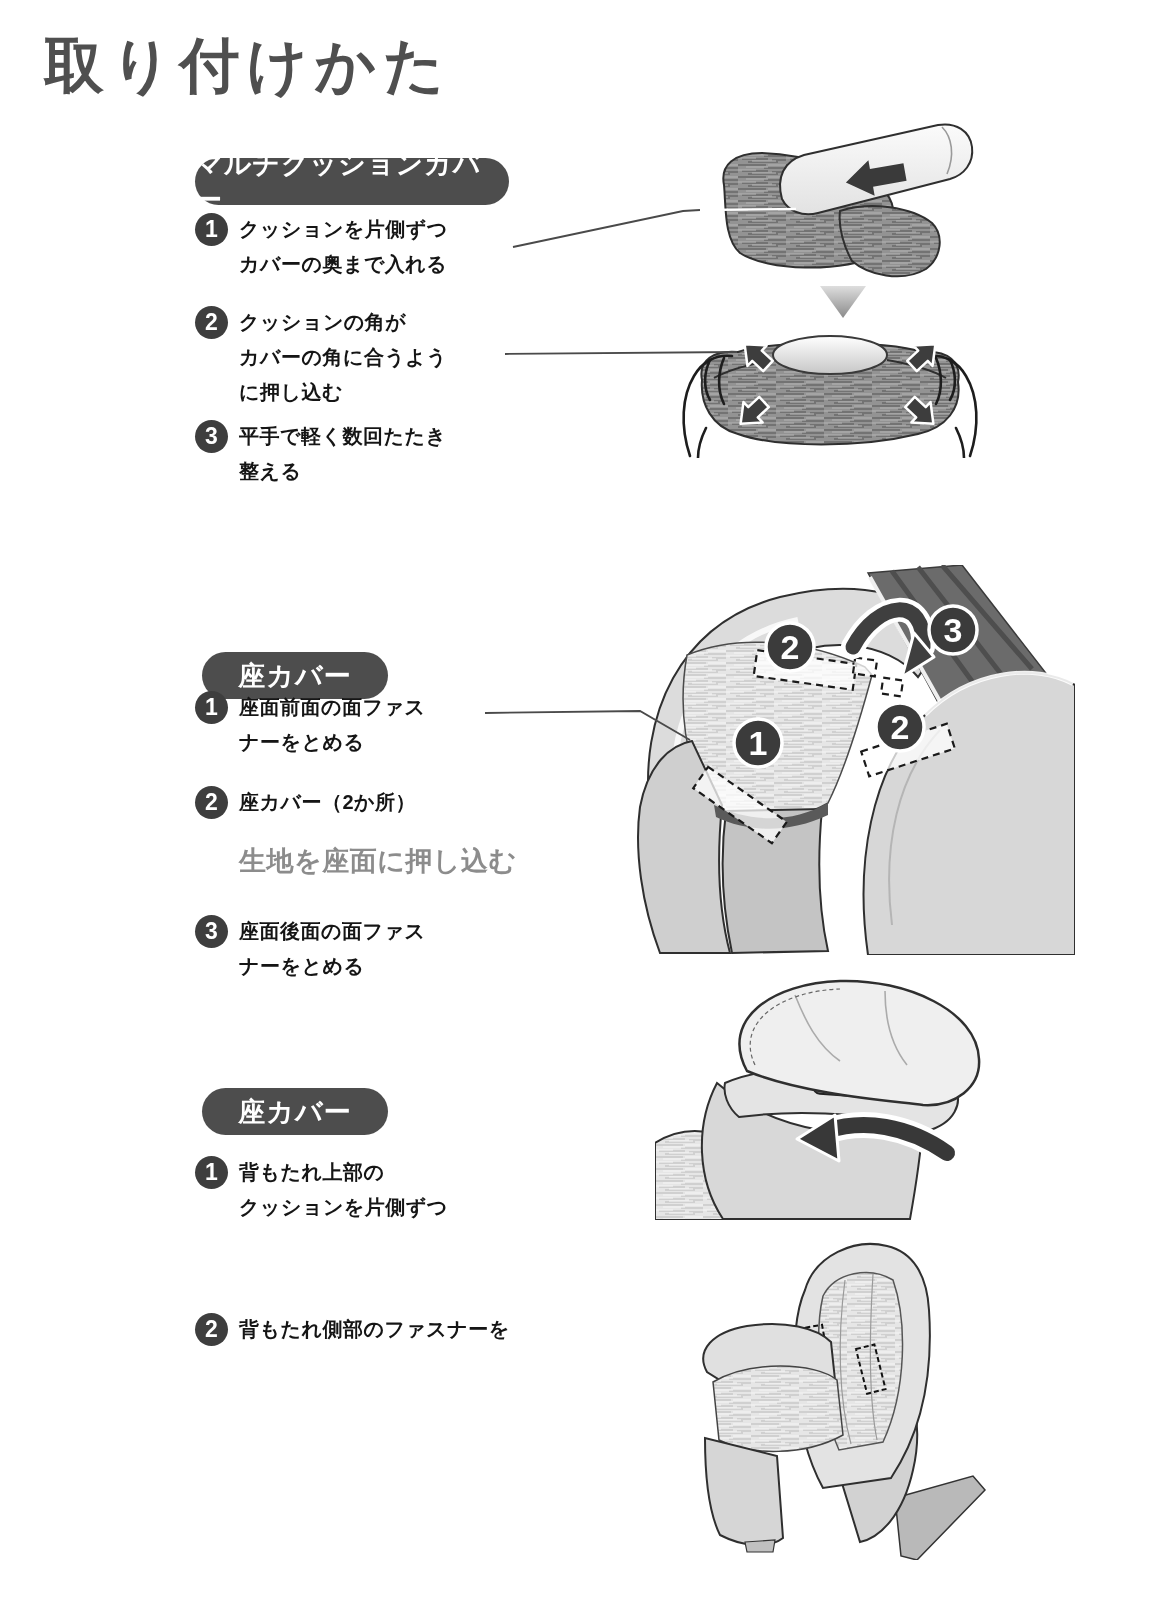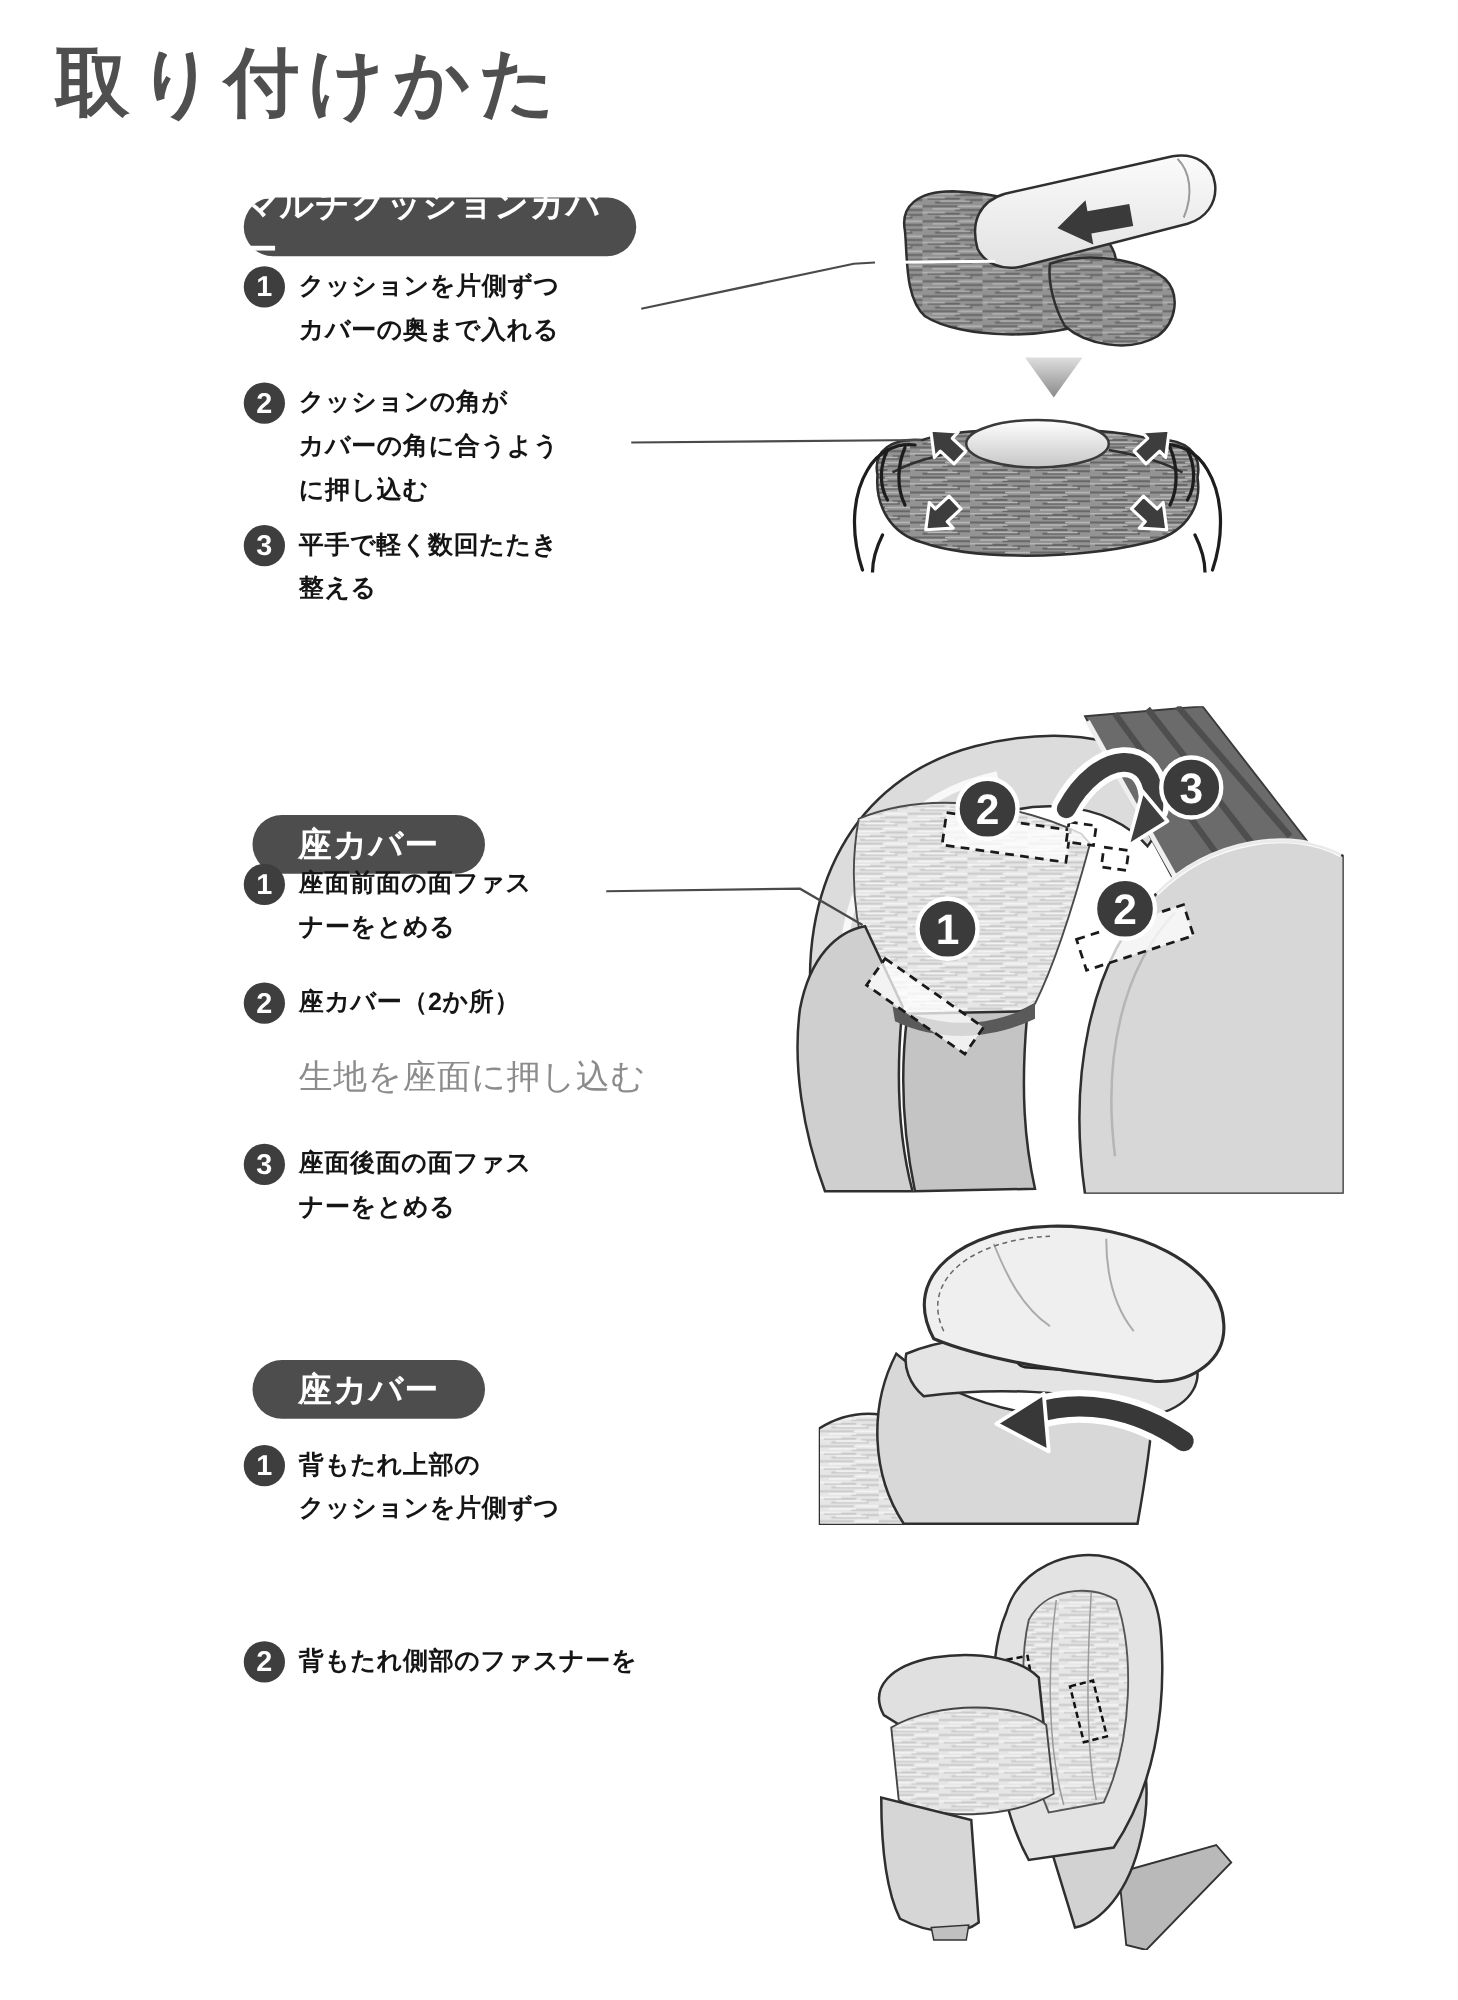--- a/index.html
+++ b/index.html
@@ -109,21 +109,21 @@
       <span class="ln">ナーをとめる</span>
     </div>
   </div>
 
   <div class="step" style="left:195px;top:785px;">
     <div class="step-num">2</div>
     <div class="step-text">
       <span class="ln">座カバー（2か所）</span>
     </div>
   </div>
-  <div class="note" style="left:239px;top:843px;">生地を座面に押し込む</div>
+  <div class="note" style="left:239px;top:843px;font-weight:bold;">生地を座面に押し込む</div>
 
   <div class="step" style="left:195px;top:914px;">
     <div class="step-num">3</div>
     <div class="step-text">
       <span class="ln">座面後面の面ファス</span>
       <span class="ln">ナーをとめる</span>
     </div>
   </div>
 
   <div class="pill" style="left:202px;top:1088px;width:186px;">座カバー</div>

